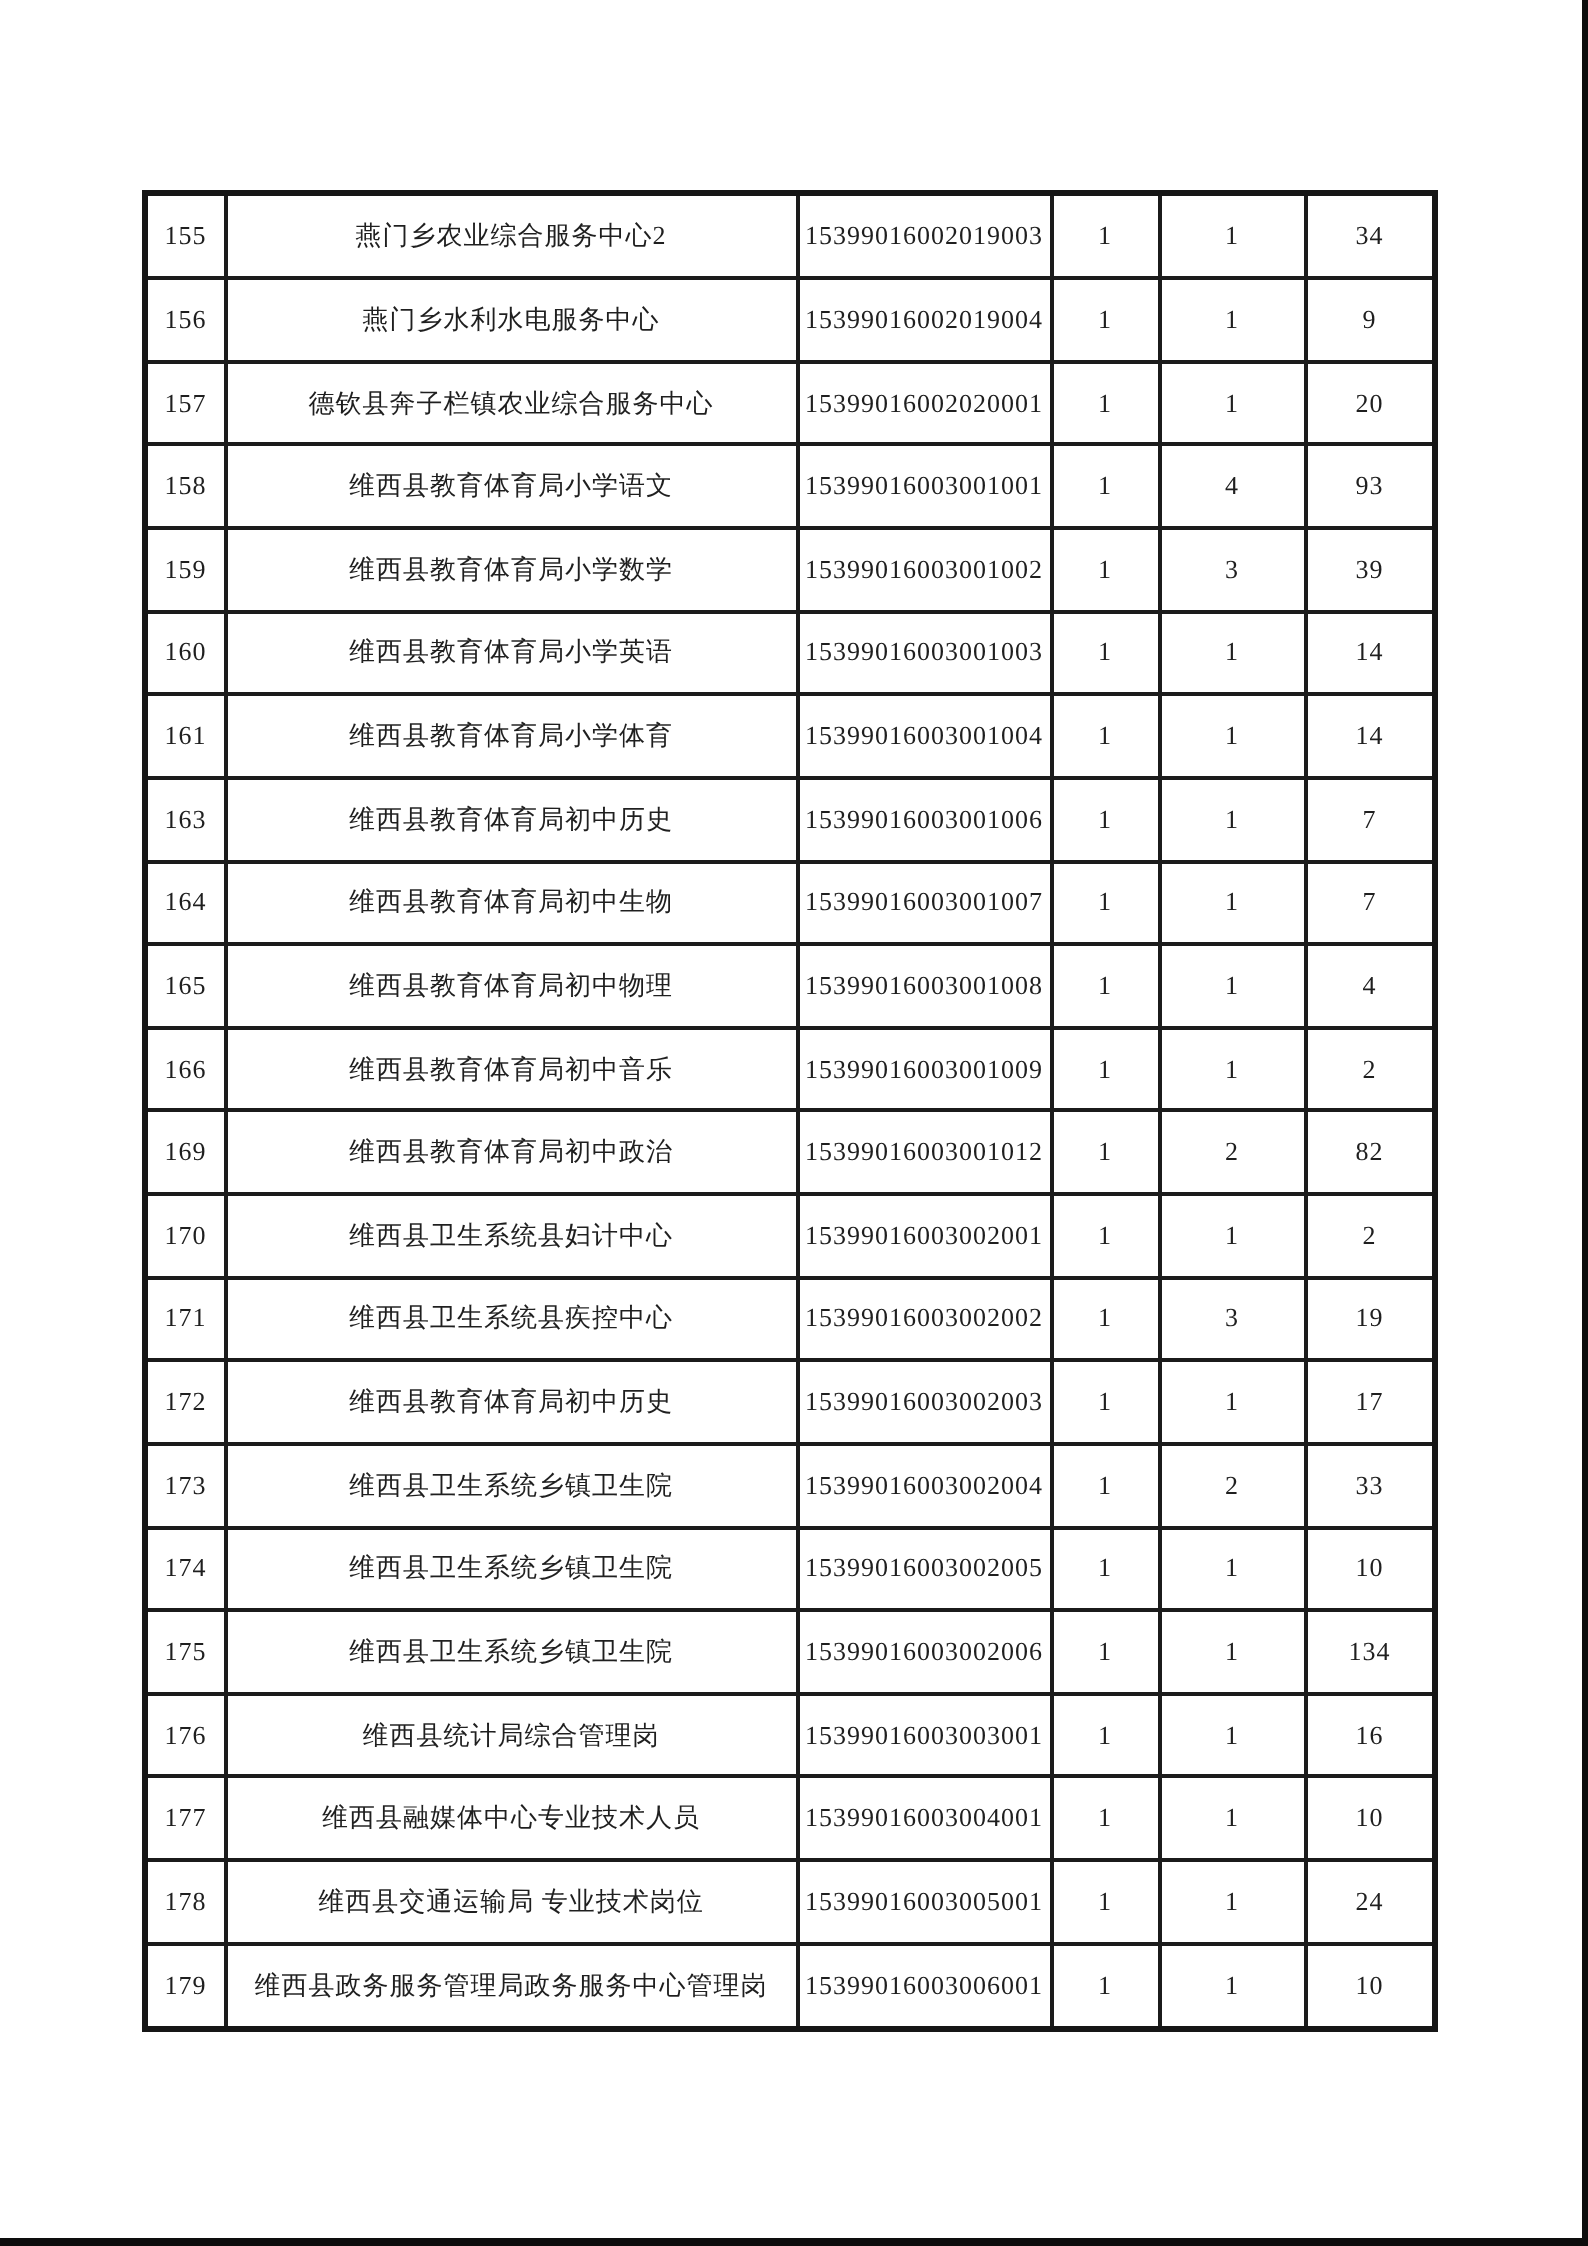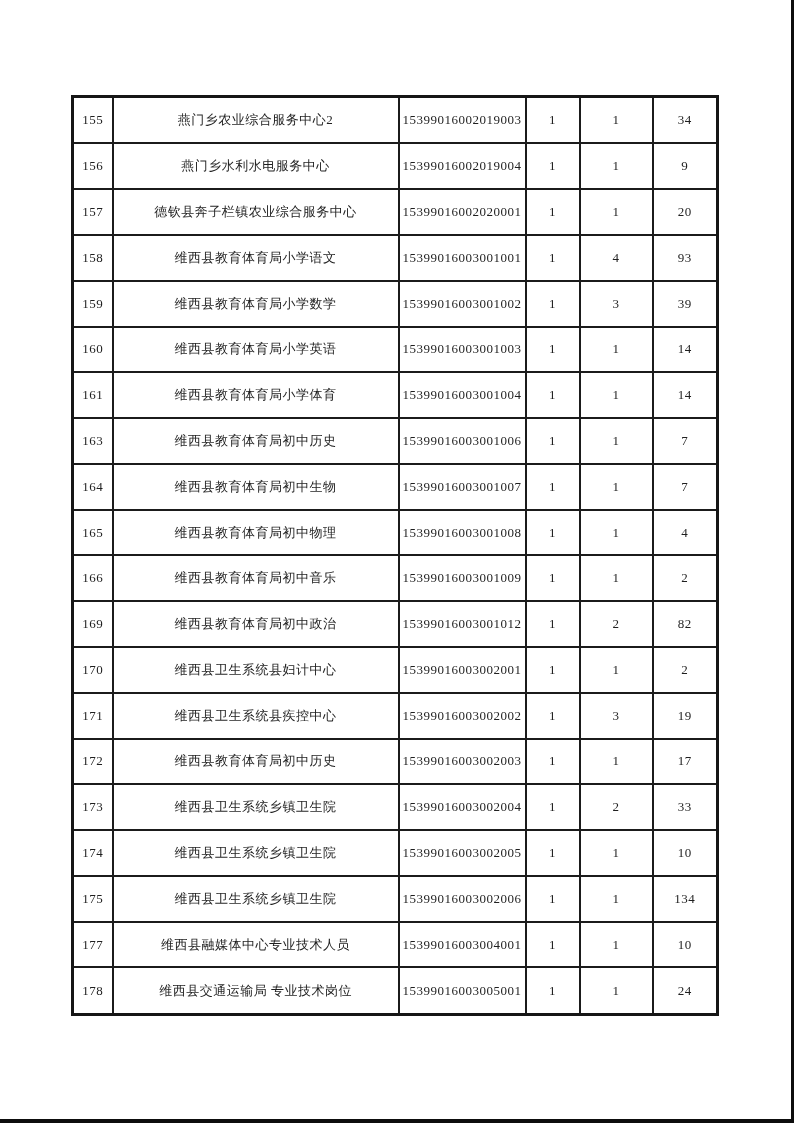--- a/index.html
+++ b/index.html
@@ -213,34 +213,50 @@
         </tr>
         <tr>
           <td class="col-no">175</td>
           <td class="col-name">维西县卫生系统乡镇卫生院</td>
           <td class="col-code">15399016003002006</td>
           <td class="col-col4">1</td>
           <td class="col-col5">1</td>
           <td class="col-col6">134</td>
         </tr>
         <tr>
+          <td class="col-no">176</td>
+          <td class="col-name">维西县统计局综合管理岗</td>
+          <td class="col-code">15399016003003001</td>
+          <td class="col-col4">1</td>
+          <td class="col-col5">1</td>
+          <td class="col-col6">16</td>
+        </tr>
+        <tr>
           <td class="col-no">177</td>
           <td class="col-name">维西县融媒体中心专业技术人员</td>
           <td class="col-code">15399016003004001</td>
           <td class="col-col4">1</td>
           <td class="col-col5">1</td>
           <td class="col-col6">10</td>
         </tr>
         <tr>
           <td class="col-no">178</td>
           <td class="col-name">维西县交通运输局 专业技术岗位</td>
           <td class="col-code">15399016003005001</td>
           <td class="col-col4">1</td>
           <td class="col-col5">1</td>
           <td class="col-col6">24</td>
         </tr>
+        <tr>
+          <td class="col-no">179</td>
+          <td class="col-name">维西县政务服务管理局政务服务中心管理岗</td>
+          <td class="col-code">15399016003006001</td>
+          <td class="col-col4">1</td>
+          <td class="col-col5">1</td>
+          <td class="col-col6">10</td>
+        </tr>
       </tbody>
   </table>
 
   <div class="scan-edge-right"></div>
   <div class="scan-edge-bottom"></div>
 
 </div>
 
 </body></html>

